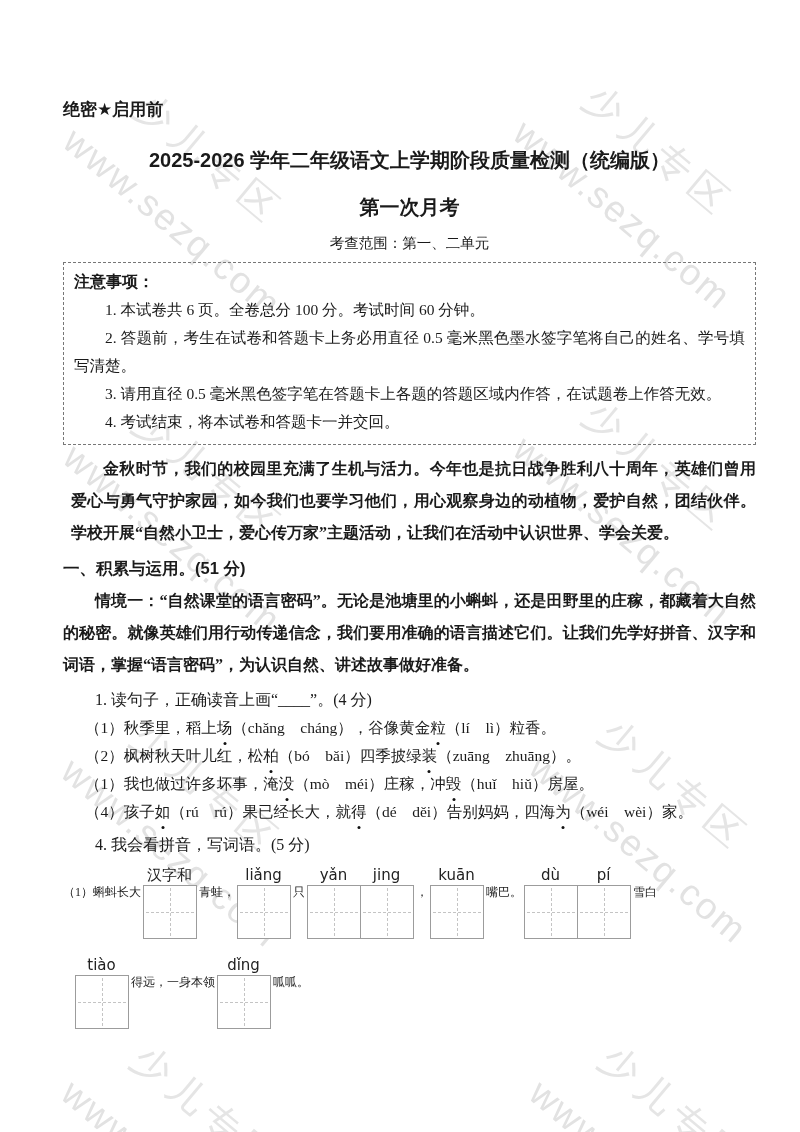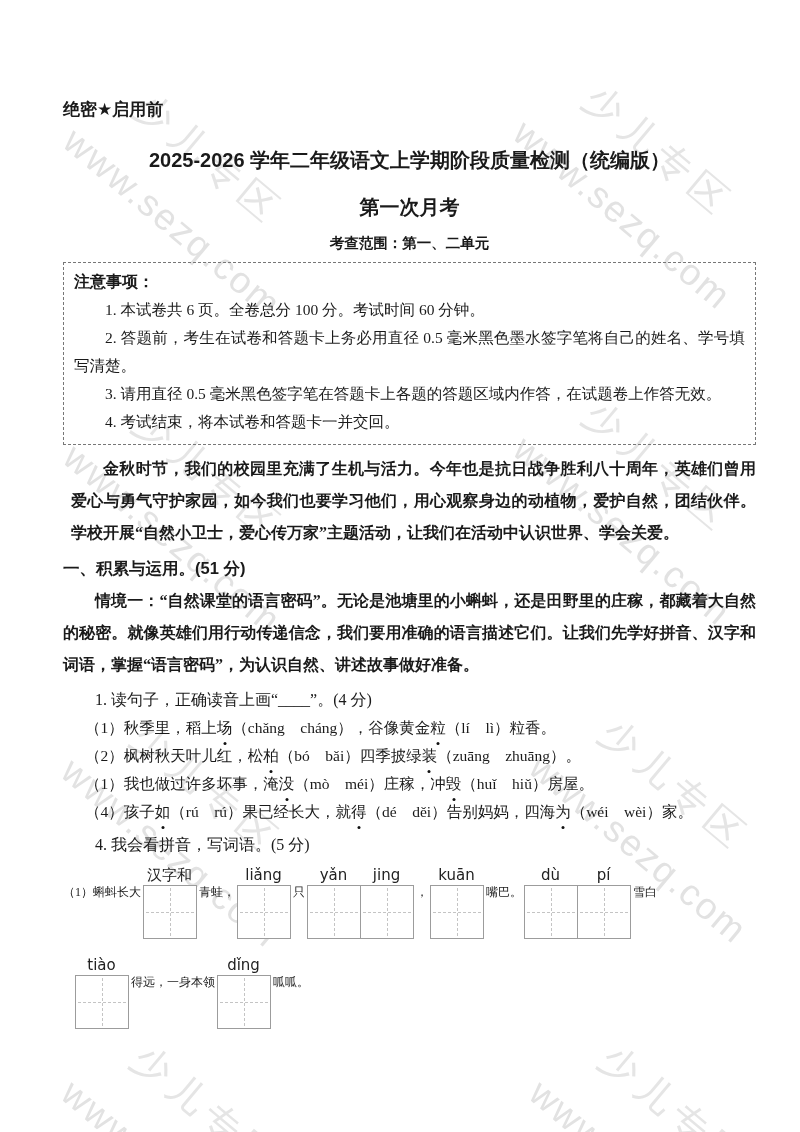--- a/index.html
+++ b/index.html
@@ -12,21 +12,21 @@
            font-family:"Liberation Sans","DejaVu Sans",sans-serif;color:#e2e2e2;}
   .wm .wm-url{left:0;top:24px;font-size:37px;letter-spacing:2px;}
   .wm .wm-zone{left:74px;top:-14px;font-size:38px;letter-spacing:7px;color:#e5e5e5;}
   
   .content{position:relative;z-index:1;padding:98px 44px 0 63px;}
   .secret{font-family:"Liberation Sans","DejaVu Sans",sans-serif;font-weight:bold;font-size:17px;}
   .title{margin-top:26px;text-align:center;font-family:Liberation Sans, sans-serif;
          font-weight:bold;font-size:20px;}
   .subtitle{margin-top:20px;text-align:center;font-family:"Liberation Sans","DejaVu Sans",sans-serif;
             font-weight:bold;font-size:20px;}
-  .scope{margin-top:13px;text-align:center;font-weight:bold;font-size:14.5px;}
+  .scope{margin-top:13px;text-align:center;font-weight:normal;font-size:14.5px;}
   .notice{margin-top:9px;border:1px dashed #777;padding:5px 10px 8px 10px;line-height:28px;}
   .notice-heading{font-family:"Liberation Sans","DejaVu Sans",sans-serif;font-weight:bold;font-size:16px;}
   .notice-item{margin:0;text-indent:2em;font-size:15.5px;text-align:justify;}
   .intro{margin:8px 0 0 8px;text-indent:2em;font-weight:bold;font-size:16px;line-height:32px;text-align:justify;}
   .sec-heading{margin-top:4px;font-family:"Liberation Sans","DejaVu Sans",sans-serif;
                font-weight:bold;font-size:16.5px;line-height:30px;}
   .scenario{margin:2px 0 0 0;text-indent:2em;font-weight:bold;font-size:16px;line-height:32px;text-align:justify;}
   .q-stem{margin:4px 0 0 0;text-indent:2em;font-size:16px;line-height:29px;}
   .q-item{margin:0;padding-left:22px;font-size:15.5px;line-height:28px;}
   .em-dot{position:relative;display:inline-block;}

